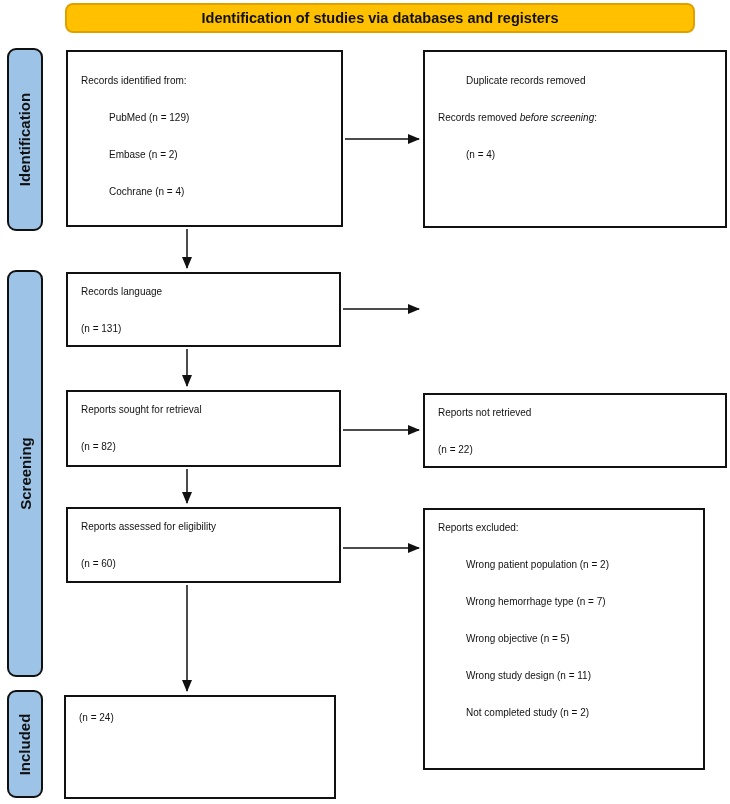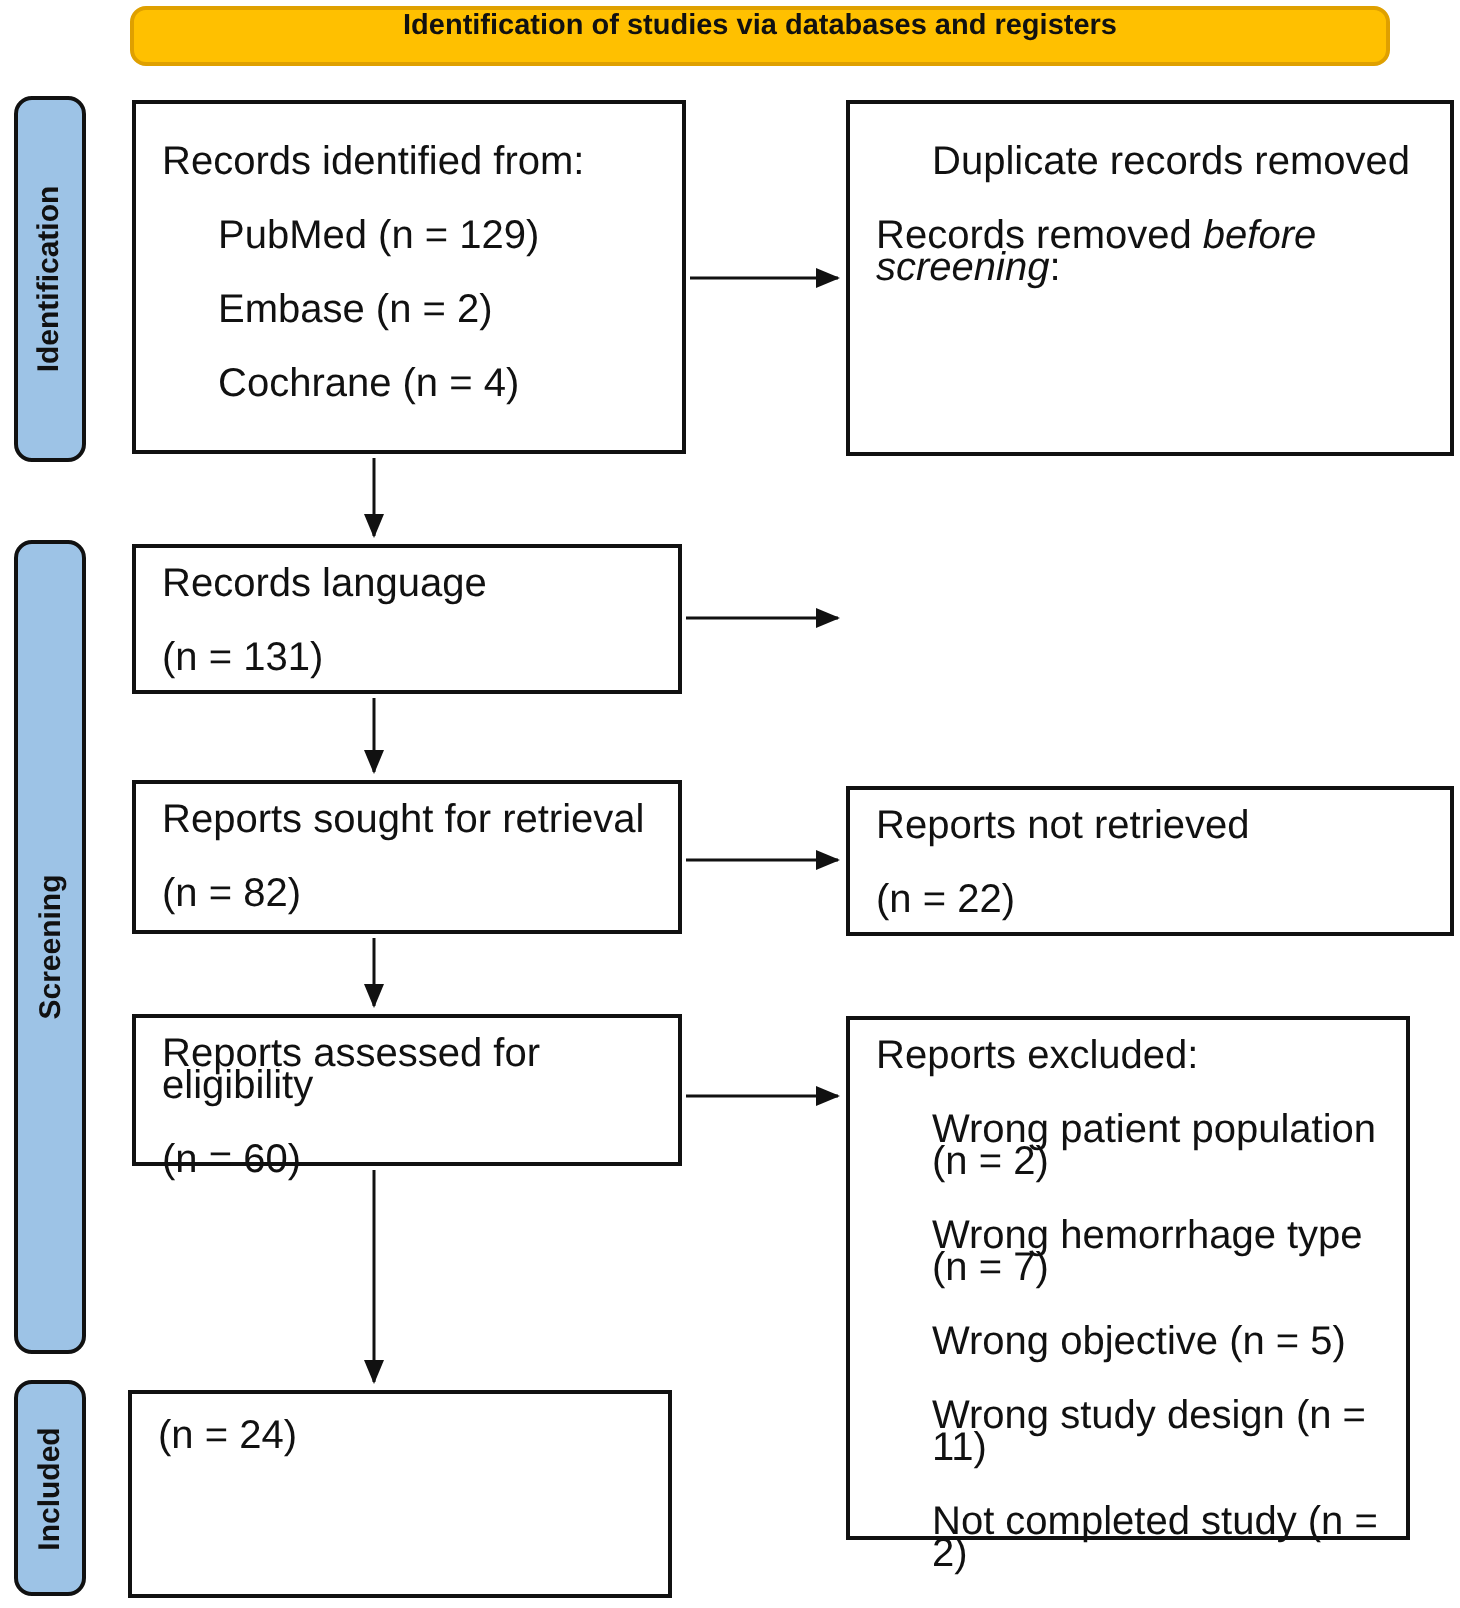--- a/index.html
+++ b/index.html
@@ -3,35 +3,35 @@
 <meta charset="utf-8">
 <style>
   html,body { margin:0; padding:0; background:#ffffff; }
   .canvas {
     position:relative; width:730px; height:804px; background:#ffffff;
     font-family:"Liberation Sans","DejaVu Sans",sans-serif; color:#111111; overflow:hidden;
   }
   .banner {
     position:absolute; left:65px; top:3px; width:630px; height:30px; box-sizing:border-box;
     background:var(--banner-fill,#FFC000); border:2px solid var(--banner-border,#DFA000);
-    border-radius:8px; display:flex; justify-content:center;
+    border-radius:8px; display:flex; align-items:center; justify-content:center;
     font-weight:bold; font-size:14.5px;
   }
   .stage {
     position:absolute; left:7px; width:36px; box-sizing:border-box;
     background:var(--stage-fill,#9DC3E6); border:2px solid #111111; border-radius:9px;
     display:flex; align-items:center; justify-content:center;
   }
   .stage .vtext { transform:rotate(-90deg); white-space:nowrap; font-weight:bold; font-size:15px; }
   .stage-identification { top:48px;  height:183px; }
   .stage-screening      { top:270px; height:407px; }
   .stage-included       { top:690px; height:108px; }
   .box {
     position:absolute; background:#ffffff; border:2px solid var(--box-border,#111111);
-    box-sizing:border-box; font-size:20px;
+    box-sizing:border-box; font-size:10px;
   }
   .box .line { margin:0 0 21px 0; line-height:16px; }
   .box .line:last-child { margin-bottom:0; }
   .line.indent { margin-left:28px; }
   .pad-lg { padding:21px 13px; }
   .pad-md { padding:10px 13px; }
   .pad-in { padding:13px 13px; }
   .box-records-identified   { left:66px;  top:50px;  width:277px; height:177px; }
   .box-records-removed      { left:423px; top:50px;  width:304px; height:178px; }
   .box-records-screened     { left:66px;  top:272px; width:275px; height:75px;  }
@@ -66,20 +66,21 @@
   <div class="box pad-lg box-records-identified">
     <p class="line">Records identified from:</p>
     <p class="line indent">PubMed (n = 129)</p>
     <p class="line indent">Embase (n = 2)</p>
     <p class="line indent">Cochrane (n = 4)</p>
   </div>
 
   <div class="box pad-lg box-records-removed">
     <p class="line indent">Duplicate records removed</p>
     <p class="line"><span>Records removed </span><i>before screening</i><span>:</span></p>
+    <p class="line indent">(n = 4)</p>
   </div>
 
   <div class="box pad-md box-records-screened">
     <p class="line">Records language</p>
     <p class="line">(n = 131)</p>
   </div>
 
 
   <div class="box pad-md box-reports-sought">
     <p class="line">Reports sought for retrieval</p>

